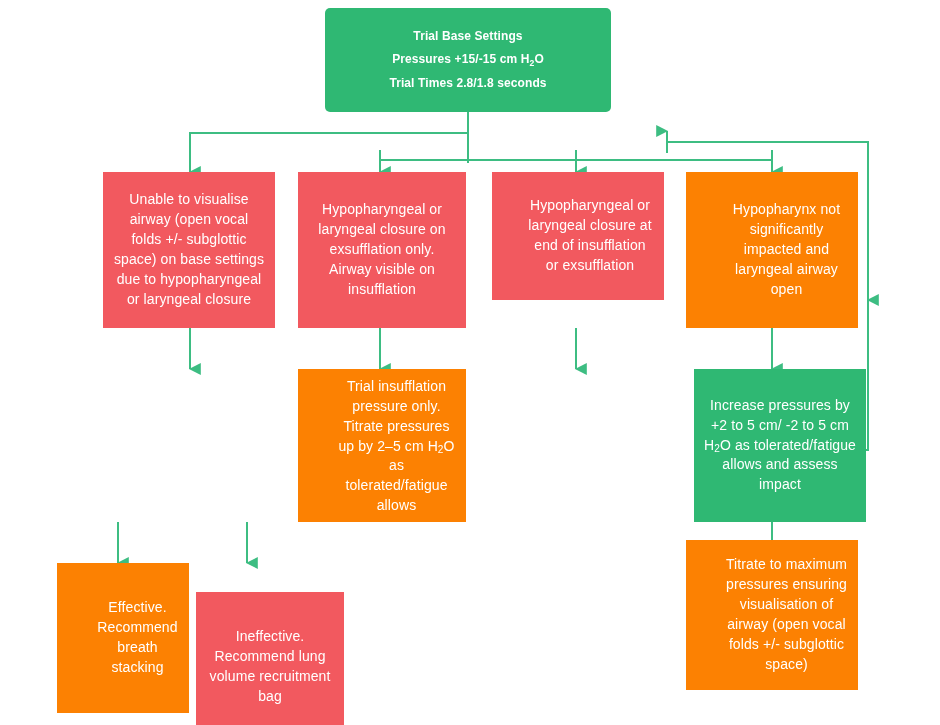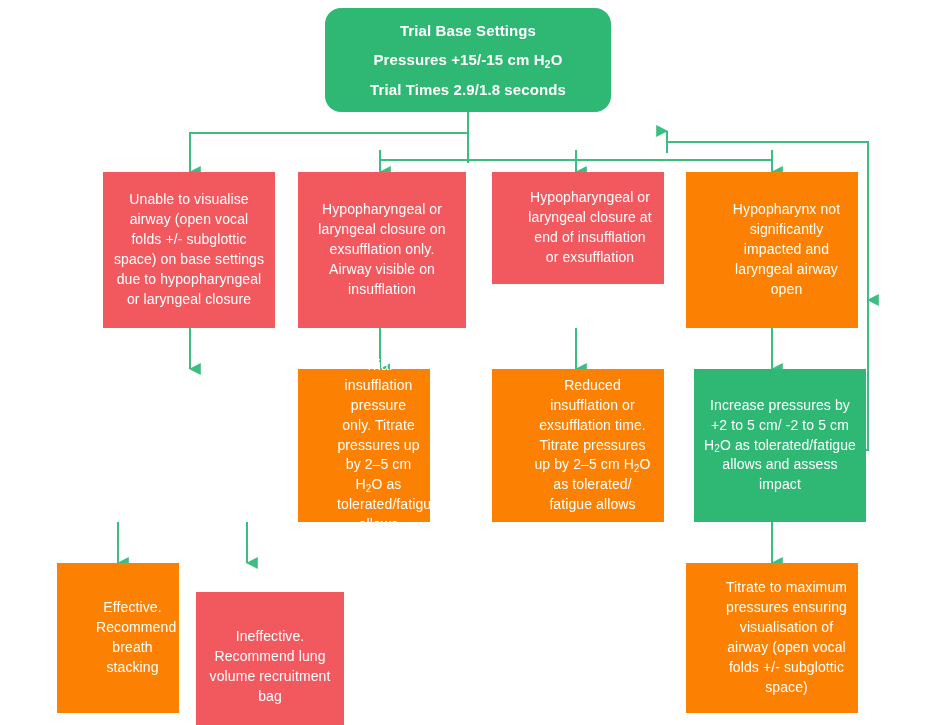--- a/index.html
+++ b/index.html
@@ -38,23 +38,23 @@
     font-size: 14px;
     line-height: 1.42;
     padding: 6px 10px;
     letter-spacing: 0.1px;
   }
   .node .txt { display: block; width: 100%; }
   .node-green  { background: #2fb873; }
   .node-red    { background: #f2595f; }
   .node-orange { background: #fc8102; padding-left: 39px; }
   .node-root {
-    border-radius: 16px;
+    border-radius: 5px;
     font-weight: bold;
-    font-size: 15px;
+    font-size: 12px;
     line-height: 1.95;
   }
   sub { font-size: 0.72em; vertical-align: baseline; position: relative; bottom: -0.28em; }
 </style>
 </head>
 <body>
 
 <div id="flowchart">
 
   <svg id="connectors" viewBox="0 0 940 725" xmlns="http://www.w3.org/2000/svg">
@@ -96,64 +96,59 @@
       <path d="M 858 450 L 868 450 L 868 142 L 668 142"></path>
       <path d="M 868 300 L 868 290" marker-end="url(#arrow-down)" transform="rotate(180 868 295)"></path>
       <path d="M 678 142 L 656 142" marker-end="url(#arrow-down)" transform="rotate(90 667 142)"></path>
     </g>
   </svg>
 
   <div class="node node-green node-root" style="left:325px; top:8px; width:286px; height:104px;">
     <span class="txt">
       <span>Trial Base Settings</span><br>
       Pressures +15/-15 cm H<sub>2</sub>O<br>
-      <span>Trial Times 2.9/1.8 seconds</span>
+      <span>Trial Times 2.8/1.8 seconds</span>
     </span>
   </div>
 
   <div class="node node-red" style="left:103px; top:172px; width:172px; height:156px;justify-content:flex-end;">
     <span class="txt">Unable to visualise airway (open vocal folds +/- subglottic space) on base settings due to hypopharyngeal or laryngeal closure</span>
   </div>
 
   <div class="node node-red" style="left:298px; top:172px; width:168px; height:156px;">
     <span class="txt">Hypopharyngeal or laryngeal closure on exsufflation only. Airway visible on insufflation</span>
   </div>
 
-  <div class="node node-red" style="left:492px; top:172px; width:172px; height:112px;padding-left:34px;">
+  <div class="node node-red" style="left:492px; top:172px; width:172px; height:128px;padding-left:34px;">
     <span class="txt">Hypopharyngeal or laryngeal closure at end of insufflation or exsufflation</span>
   </div>
 
   <div class="node node-orange" style="left:686px; top:172px; width:172px; height:156px;">
     <span class="txt">Hypopharynx not significantly impacted and laryngeal airway open</span>
   </div>
 
 
-  <div class="node node-orange" style="left:298px; top:369px; width:132px; height:153px;">
+  <div class="node node-orange" style="left:298px; top:369px; width:168px; height:153px;align-items:flex-end;">
     <span class="txt">
       Trial insufflation pressure only. Titrate pressures up by 2–5 cm H<sub>2</sub>O as tolerated/fatigue allows
     </span>
   </div>
 
-  <div class="node node-orange" style="left:492px; top:369px; width:172px; height:153px;">
-    <span class="txt">
-      Reduced insufflation or exsufflation time. Titrate pressures up by 2–5 cm H<sub>2</sub>O as tolerated/ fatigue allows
-    </span>
-  </div>
 
   <div class="node node-green" style="left:686px; top:369px; width:172px; height:153px;margin-left:8px;">
     <span class="txt">
       Increase pressures by +2 to 5 cm/ -2 to 5 cm H<sub>2</sub>O as tolerated/fatigue allows and assess impact
     </span>
   </div>
 
-  <div class="node node-orange" style="left:57px; top:563px; width:122px; height:150px;">
+  <div class="node node-orange" style="left:57px; top:563px; width:132px; height:150px;">
     <span class="txt">Effective. Recommend breath stacking</span>
   </div>
 
   <div class="node node-red" style="left:196px; top:592px; width:148px; height:150px;">
     <span class="txt">Ineffective. Recommend lung volume recruitment bag</span>
   </div>
 
-  <div class="node node-orange" style="left:686px; top:563px; width:172px; height:150px;">
+  <div class="node node-orange" style="left:686px; top:540px; width:172px; height:150px;">
     <span class="txt">Titrate to maximum pressures ensuring visualisation of airway (open vocal folds +/- subglottic space)</span>
   </div>
 
 </div>
 
 </body></html>

